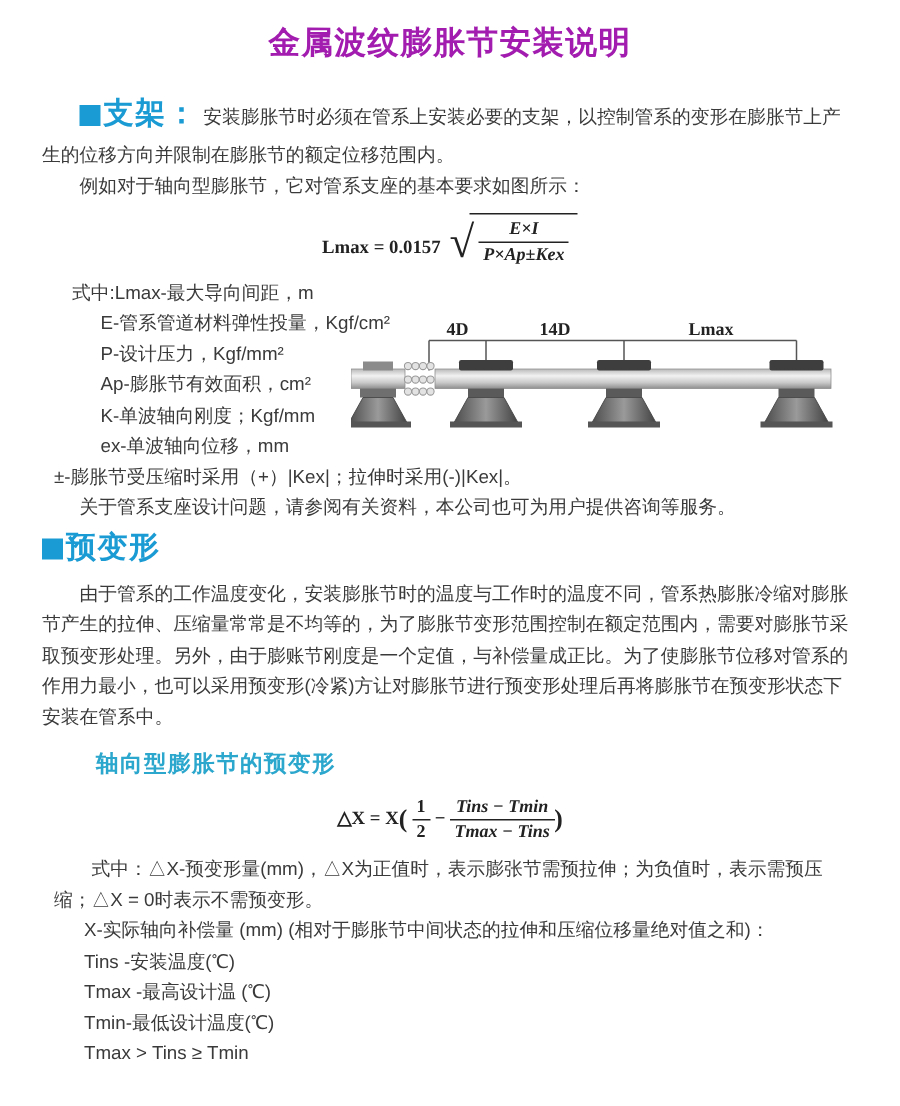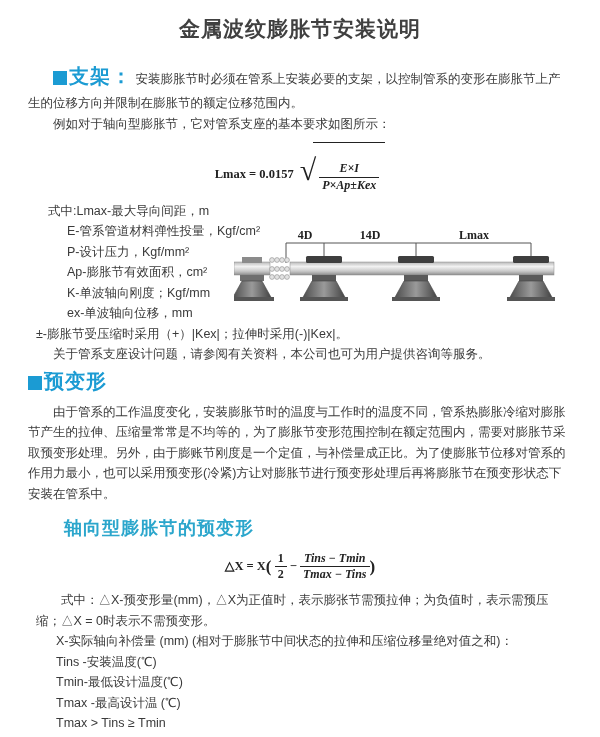--- a/index.html
+++ b/index.html
@@ -6,51 +6,51 @@
   html,body { background:#fff; }
   body {
     width:600px; height:737px; overflow:hidden;
     font-family:"Liberation Sans", sans-serif;
     color:#3a3a3a; font-size:12.5px; line-height:1.64;
     position:relative;
   }
   .page { padding:12px 28px 0 28px; }
 
   .doc-title {
-    text-align:center; font-size:21px; font-weight:bold; color:#404040;
+    text-align:center; font-size:21px; font-weight:bold; color:#a21caf;
     letter-spacing:1px; margin-bottom:14px;
   }
 
   .para { text-indent:2em; }
   .blue-square {
     display:inline-block; width:14px; height:14px; background:#1b9bd3;
     vertical-align:-2px; margin-right:2px;
   }
   .section-label {
     color:#1b9bd3; font-size:20px; font-weight:bold; letter-spacing:1px;
   }
   .section-head-block { margin:0 0 4px 0; }
 
   .sub-heading {
-    color:#2ba6cc; font-size:18px; font-weight:bold; letter-spacing:1px;
+    color:#2ba6cc; font-size:15px; font-weight:bold; letter-spacing:1px;
   }
   .sub-heading.axial { margin:10px 0 4px 36px; }
 
   
   .formula-row {
     text-align:center; font-family:"Liberation Serif", serif;
     font-weight:bold; color:#222; margin:8px 0;
   }
   .formula-row .var { font-style:italic; }
   .frac { display:inline-block; vertical-align:middle; text-align:center; line-height:1.15; font-size:12px; }
   .frac .num { display:block; border-bottom:1px solid #222; padding:0 3px 1px; }
   .frac .den { display:block; padding:1px 3px 0; }
   .sqrt { display:inline-flex; align-items:center; margin-left:6px; }
   .sqrt-sign { font-size:30px; font-weight:normal; line-height:0.9; margin-right:-3px; transform:translateY(2px); }
-  .sqrt-body { border-top:1.5px solid #222; padding:19px 6px 0; }
+  .sqrt-body { border-top:1.5px solid #222; padding:3px 6px 0; }
   .paren { font-size:17px; vertical-align:-2px; }
 
   
   .defs-wrap { position:relative; margin-top:6px; }
   .defs { width:300px;margin-left:12px; }
   .def-line { margin-left:8px; white-space:nowrap; }
   .def-line.sub { margin-left:27px; }
 
   .diagram {
     position:absolute; right:-12px; top:28px; width:350px; height:96px;
@@ -181,19 +181,19 @@
     <span>△X = X</span><span class="paren">(</span>
     <span class="frac"><span class="num">1</span><span class="den">2</span></span>
     <span>−</span>
     <span class="frac var"><span class="num">Tins − Tmin</span><span class="den">Tmax − Tins</span></span><span class="paren">)</span>
   </div>
 
   <div class="axial-notes">
     <p class="n0">式中：△X-预变形量(mm)，△X为正值时，表示膨张节需预拉伸；为负值时，表示需预压缩；△X = 0时表示不需预变形。</p>
     <p class="nl">X-实际轴向补偿量 (mm) (相对于膨胀节中间状态的拉伸和压缩位移量绝对值之和)：</p>
     <p class="nl">Tins -安装温度(℃)</p>
+    <p class="nl">Tmax -最高设计温  (℃)</p>
     <p class="nl">Tmin-最低设计温度(℃)</p>
-    <p class="nl">Tmax -最高设计温  (℃)</p>
     <p class="nl">Tmax &gt; Tins ≥ Tmin</p>
 
   </div>
 
 </div>
 
 </body></html>

